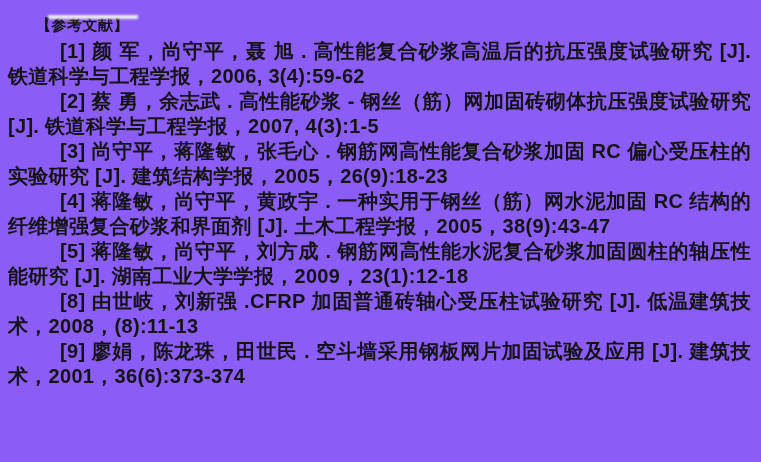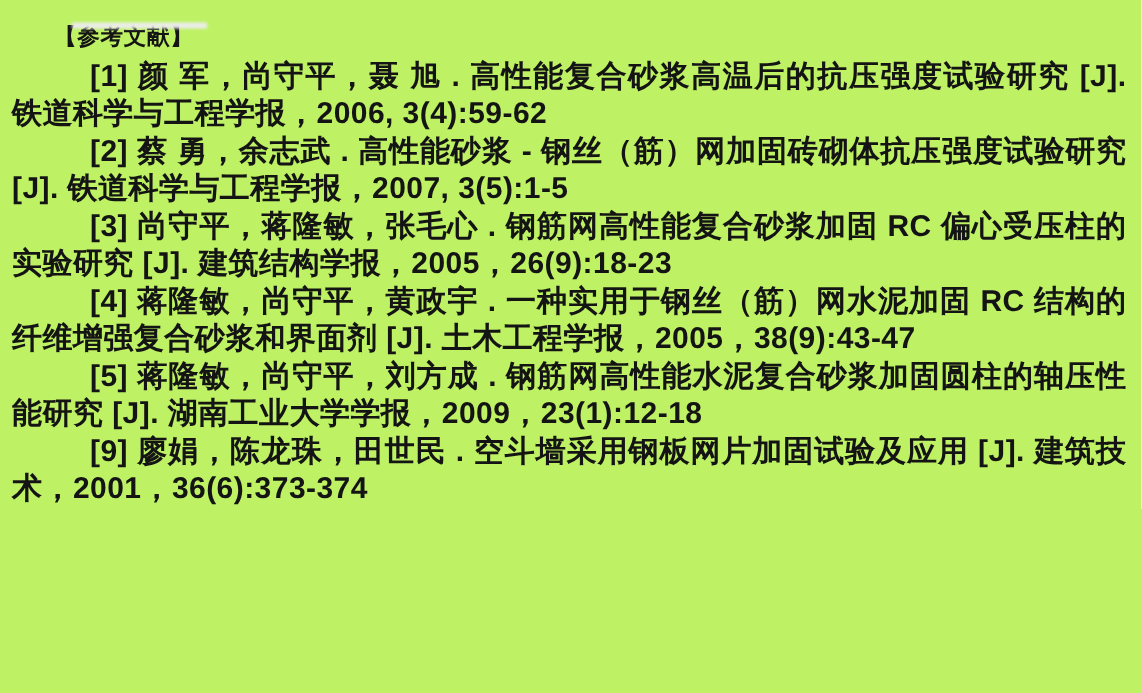--- a/index.html
+++ b/index.html
@@ -1,21 +1,21 @@
 <!DOCTYPE html>
 <html><head>
 <meta charset="utf-8">
 <style>
   html, body { margin: 0; padding: 0; background: #ffffff; }
   .page {
     position: relative;
     width: 761px;
     height: 462px;
     box-sizing: border-box;
-    background: #bef264;
+    background: #8b5cf6;
     padding: 12px 10px 0 8px;
     overflow: hidden;
     font-family: "Liberation Sans", "DejaVu Sans", sans-serif;
     color: #141414;
   }
   .scan-ghost {
     position: absolute;
     left: 48px;
     top: 15px;
     width: 90px;
@@ -45,19 +45,20 @@
 </head>
 <body>
 
 <div class="page">
   <div class="scan-ghost"></div>
 
   <h1 class="heading">【参考文献】</h1>
 
   <div class="ref-list">
     <p class="ref">[1] 颜 军，尚守平，聂 旭 . 高性能复合砂浆高温后的抗压强度试验研究 [J]. 铁道科学与工程学报，2006, 3(4):59-62</p>
-    <p class="ref">[2] 蔡 勇，余志武 . 高性能砂浆 - 钢丝（筋）网加固砖砌体抗压强度试验研究 [J]. 铁道科学与工程学报，2007, 3(5):1-5</p>
+    <p class="ref">[2] 蔡 勇，余志武 . 高性能砂浆 - 钢丝（筋）网加固砖砌体抗压强度试验研究 [J]. 铁道科学与工程学报，2007, 4(3):1-5</p>
     <p class="ref">[3] 尚守平，蒋隆敏，张毛心 . 钢筋网高性能复合砂浆加固 RC 偏心受压柱的实验研究 [J]. 建筑结构学报，2005，26(9):18-23</p>
     <p class="ref">[4] 蒋隆敏，尚守平，黄政宇 . 一种实用于钢丝（筋）网水泥加固 RC 结构的纤维增强复合砂浆和界面剂 [J]. 土木工程学报，2005，38(9):43-47</p>
     <p class="ref">[5] 蒋隆敏，尚守平，刘方成 . 钢筋网高性能水泥复合砂浆加固圆柱的轴压性能研究 [J]. 湖南工业大学学报，2009，23(1):12-18</p>
+    <p class="ref">[8] 由世岐，刘新强 .CFRP 加固普通砖轴心受压柱试验研究 [J]. 低温建筑技术，2008，(8):11-13</p>
     <p class="ref">[9] 廖娟，陈龙珠，田世民 . 空斗墙采用钢板网片加固试验及应用 [J]. 建筑技术，2001，36(6):373-374</p>
   </div>
 </div>
 
 </body></html>

